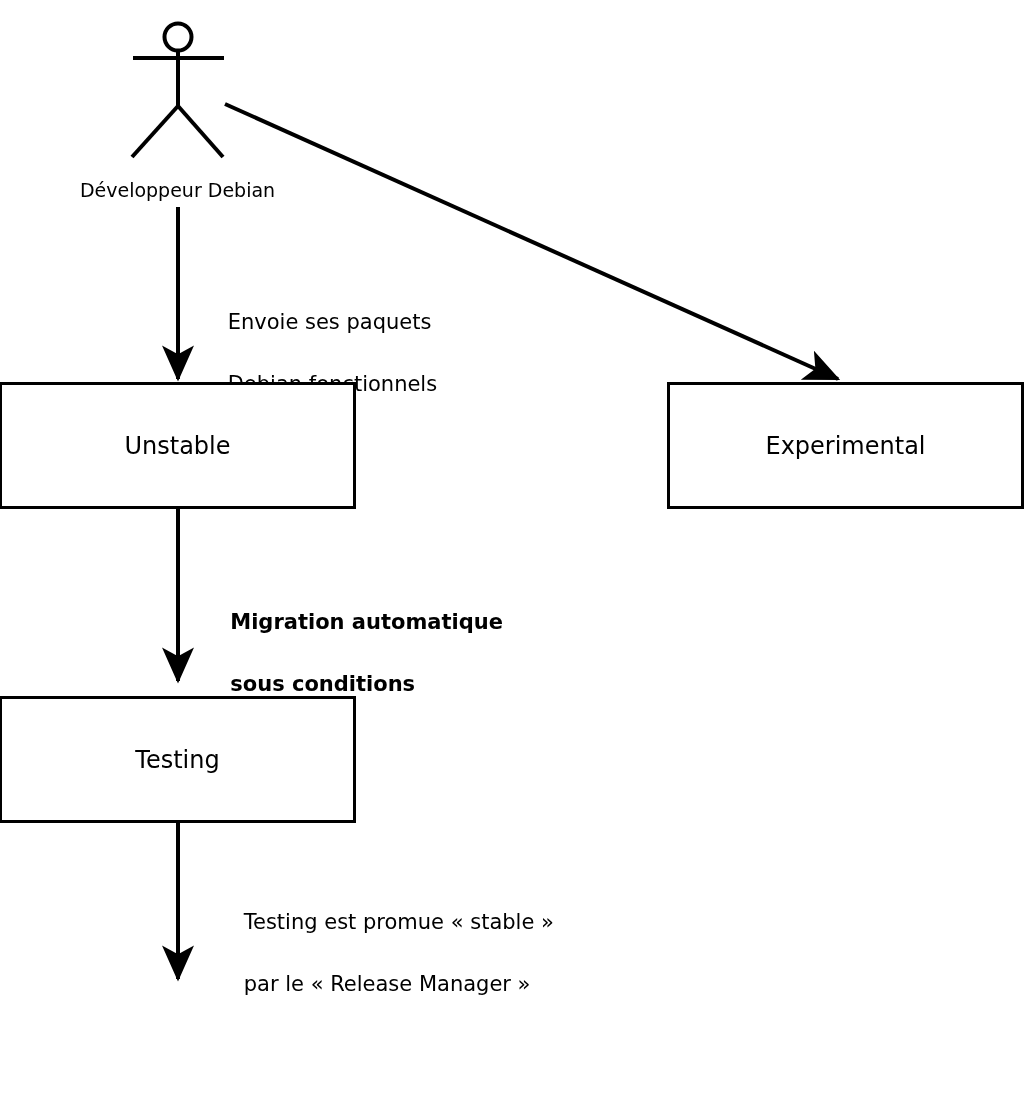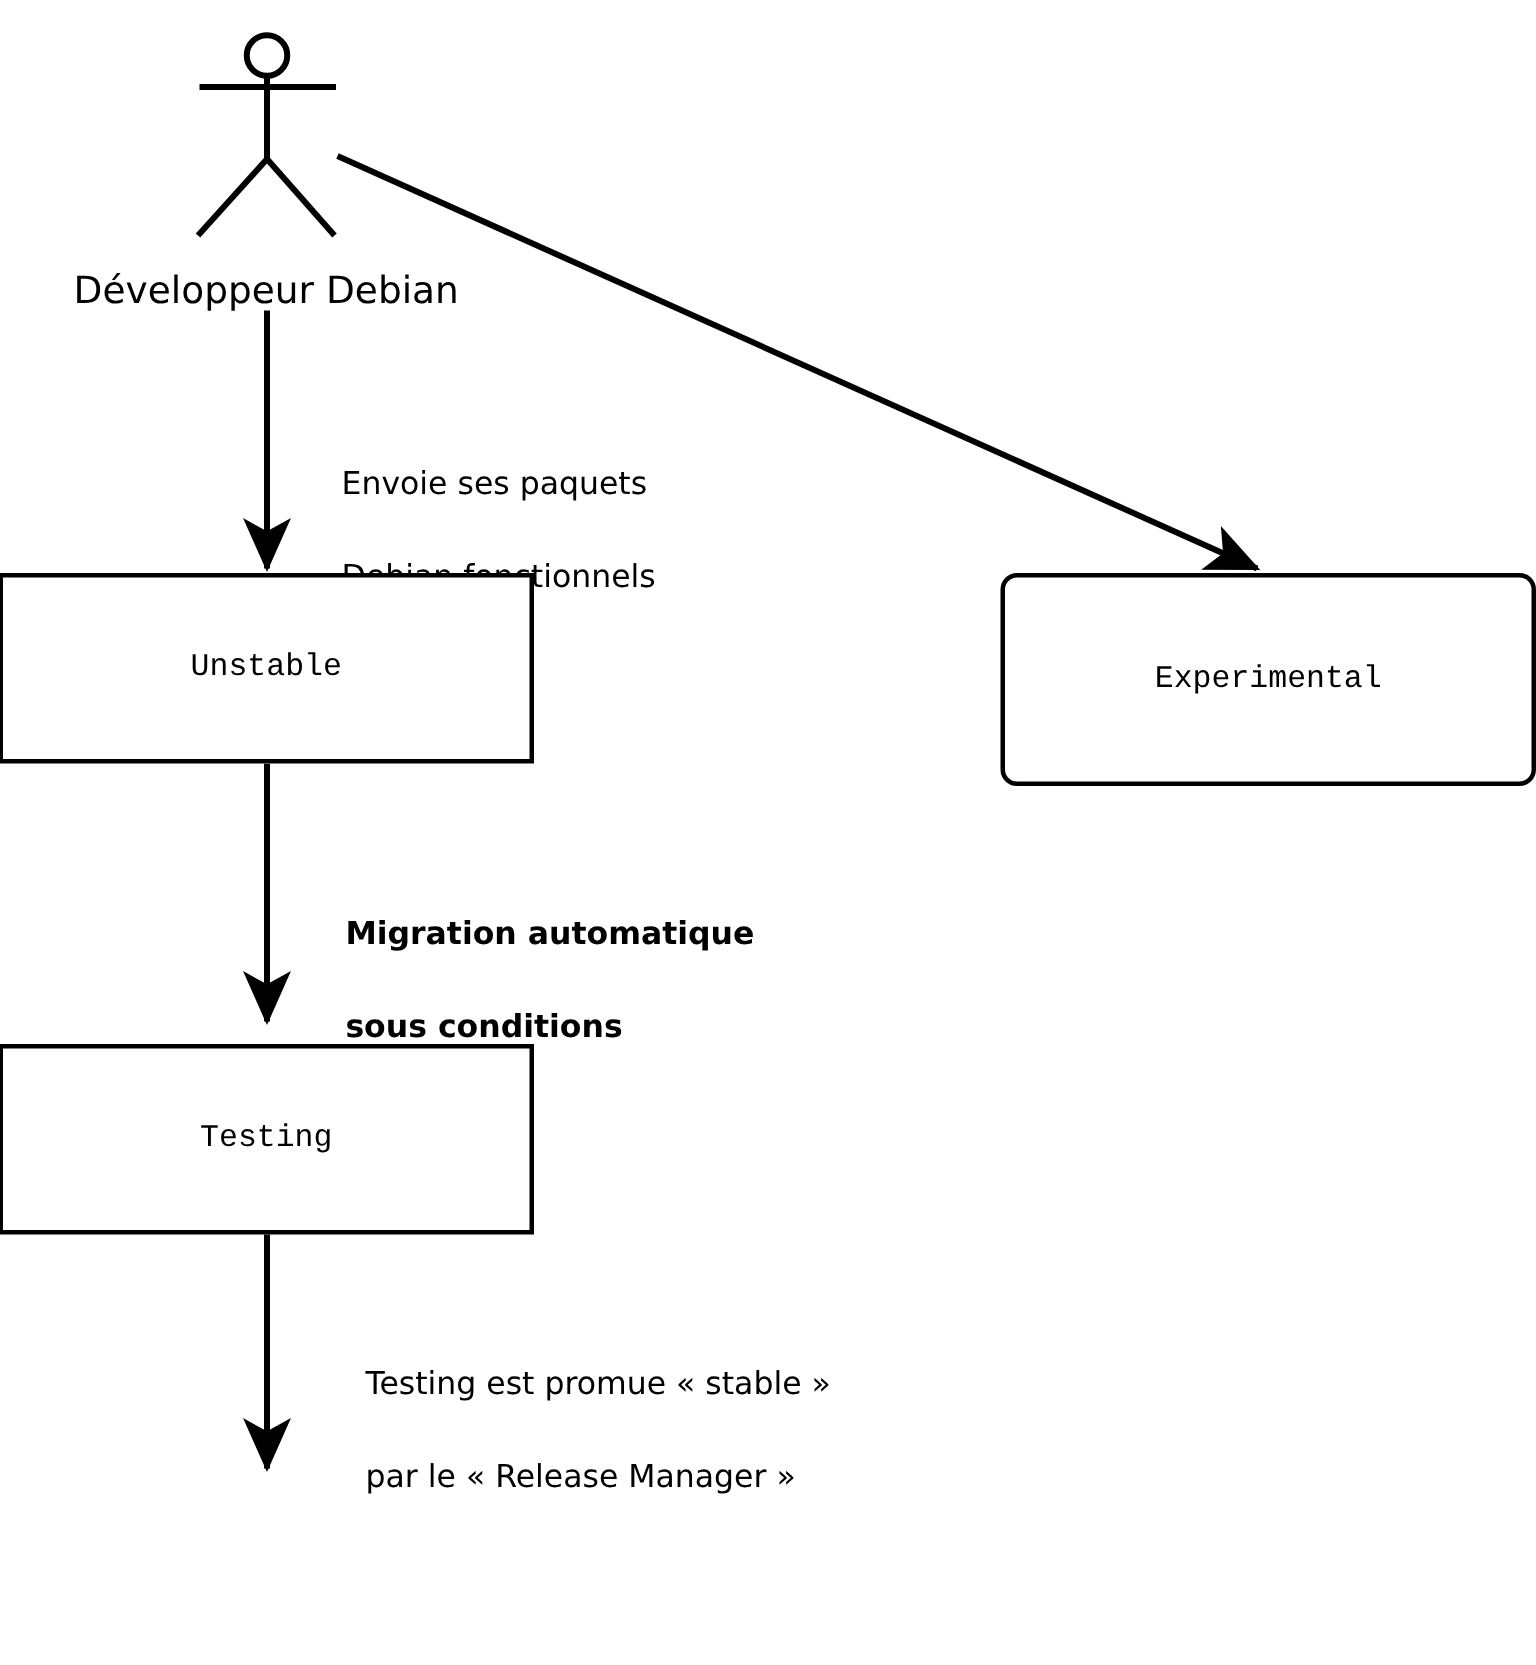--- a/index.html
+++ b/index.html
@@ -27,36 +27,35 @@
   .node-box {
     position: absolute;
     box-sizing: border-box;
     background: #ffffff;
     border: 3px solid #000000;
     display: flex;
     align-items: center;
     justify-content: center;
   }
   .node-label {
-    font-size: 21px;
+    font-size: 24px;
     color: #000000;
     line-height: 1;
     white-space: nowrap;
-    font-family: Liberation Mono, monospace;
   }
   .edge-label {
     position: absolute;
     font-size: 21px;
     color: #000000;
     line-height: 31px;
     white-space: pre;
   }
   .actor-label {
     position: absolute;
-    font-size: 25px;
+    font-size: 19px;
     color: #000000;
     line-height: 1;
     white-space: nowrap;
     text-align: center;
   }
 </style>
 </head>
 <body>
 
 <div id="diagram-root">
@@ -100,21 +99,21 @@
 
   <div class="edge-label" style="left:217px; top:876px;">
     <span>Testing est promue « stable »</span><br>
     <span>par le « Release Manager »</span>
   </div>
 
   <div class="node-box" style="left:-1px; top:382px; width:357px; height:127px;">
     <span class="node-label">Unstable</span>
   </div>
 
-  <div class="node-box" style="left:667px; top:382px; width:357px; height:142px;border-radius:11px;">
+  <div class="node-box" style="left:667px; top:382px; width:357px; height:127px;">
     <span class="node-label">Experimental</span>
   </div>
 
   <div class="node-box" style="left:-1px; top:696px; width:357px; height:127px;">
     <span class="node-label">Testing</span>
   </div>
 
 
 </div>
 

